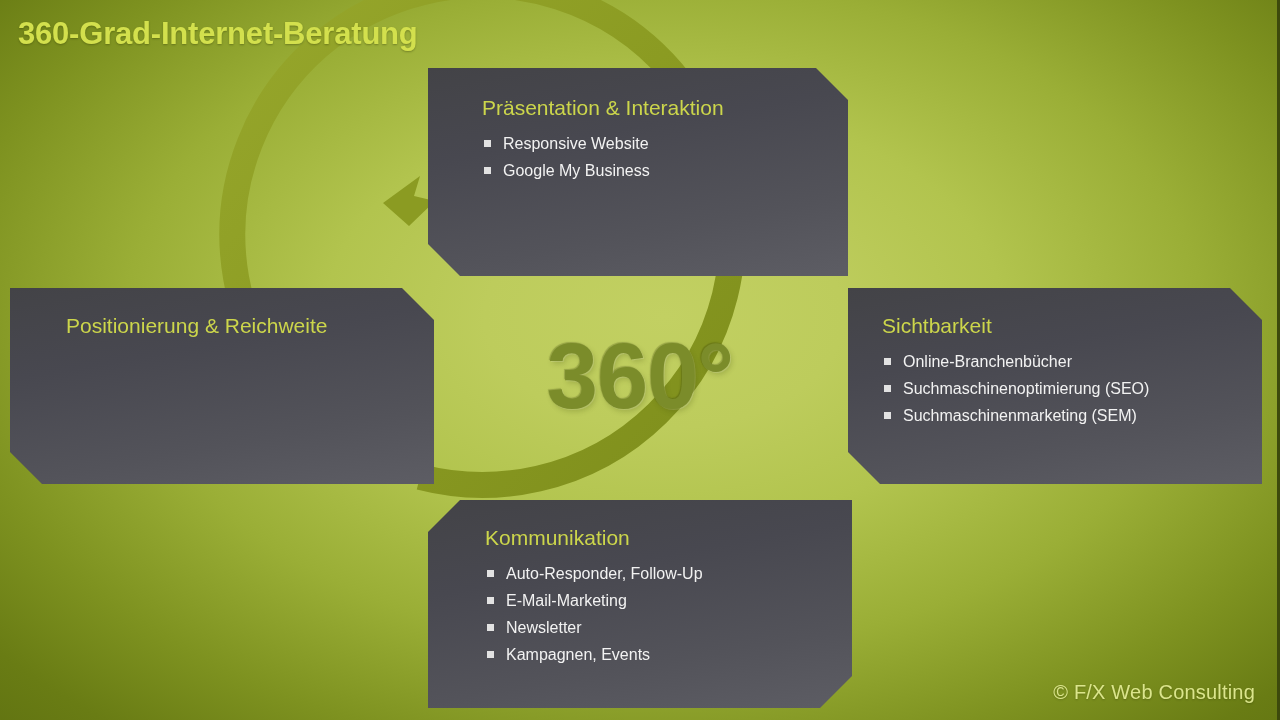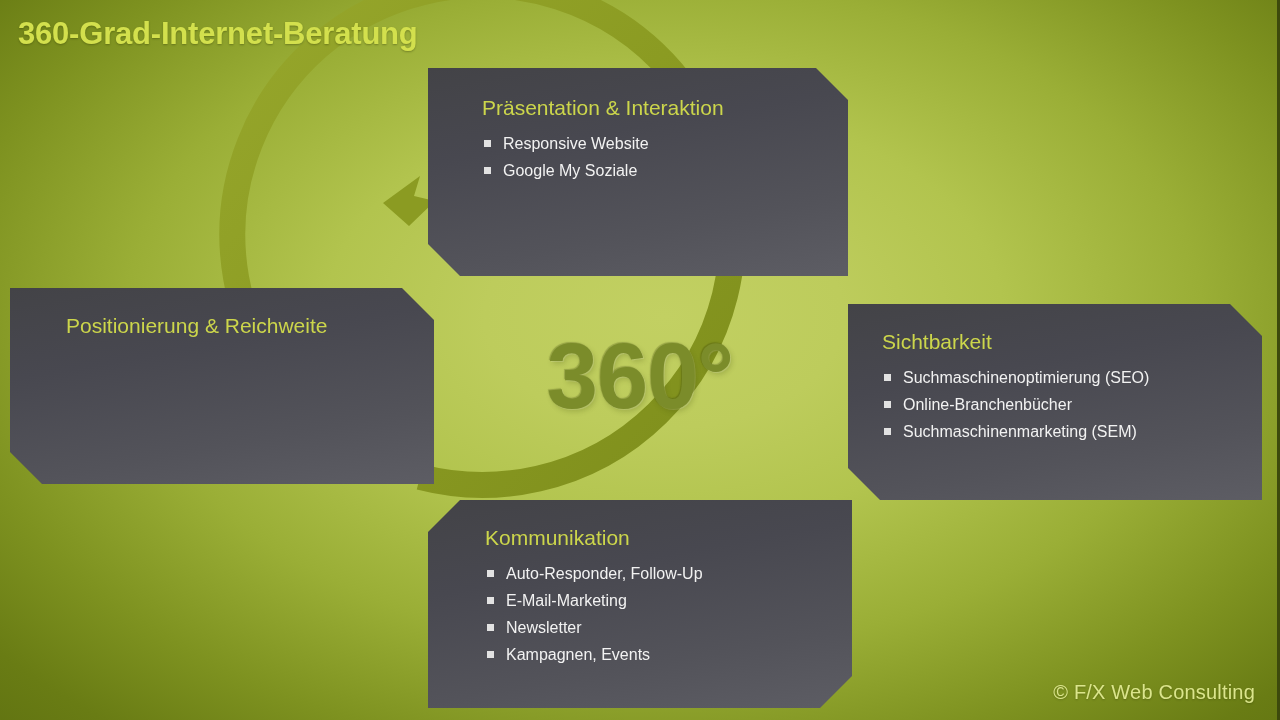--- a/index.html
+++ b/index.html
@@ -103,21 +103,21 @@
     left: 2px;
     top: 10px;
     width: 7px;
     height: 7px;
     background: #e2e2e2;
   }
 
   
   #panel-top    { left: 428px; top: 68px;  width: 420px; height: 208px; padding: 28px 0 0 28px; }
   #panel-left   { left: 10px;  top: 288px; width: 424px; height: 196px; padding: 26px 8px 0 28px; }
-  #panel-right  { left: 848px; top: 304px; width: 414px; height: 196px; padding: 26px 0 0 17px; }
+  #panel-right  { left: 848px; top: 288px; width: 414px; height: 196px; padding: 26px 0 0 17px; }
   #panel-bottom { left: 428px; top: 500px; width: 424px; height: 208px; padding: 26px 0 0 30px; }
 
   #panel-top .panel-head    { margin: 0 0 11px 26px; }
   #panel-top .panel-list    { margin-left: 26px; }
   #panel-left .panel-head   { margin: 0 0 11px 28px; }
   #panel-left .panel-list   { margin-left: 28px; }
   #panel-right .panel-head  { margin: 0 0 11px 17px; }
   #panel-right .panel-list  { margin-left: 17px; }
   #panel-bottom .panel-head { margin: 0 0 11px 27px; }
   #panel-bottom .panel-list { margin-left: 27px; }
@@ -157,33 +157,33 @@
   </svg>
 
   <div id="title">360-Grad-Internet-Beratung</div>
 
   <div id="center-label">360°</div>
 
   <div id="panel-top" class="panel cut-tr">
     <div class="panel-head">Präsentation &amp; Interaktion</div>
     <ul class="panel-list">
       <li><span class="bullet"></span><span>Responsive Website</span></li>
-      <li><span class="bullet"></span><span>Google My Soziale</span></li>
+      <li><span class="bullet"></span><span>Google My Business</span></li>
     </ul>
   </div>
 
   <div id="panel-left" class="panel cut-tr">
     <div class="panel-head">Positionierung &amp; Reichweite</div>
   </div>
 
   <div id="panel-right" class="panel cut-tr">
     <div class="panel-head">Sichtbarkeit</div>
     <ul class="panel-list">
+      <li><span class="bullet"></span><span>Online-Branchenbücher</span></li>
       <li><span class="bullet"></span><span>Suchmaschinenoptimierung (SEO)</span></li>
-      <li><span class="bullet"></span><span>Online-Branchenbücher</span></li>
       <li><span class="bullet"></span><span>Suchmaschinenmarketing (SEM)</span></li>
     </ul>
   </div>
 
   <div id="panel-bottom" class="panel cut-tl">
     <div class="panel-head">Kommunikation</div>
     <ul class="panel-list">
       <li><span class="bullet"></span><span>Auto-Responder, Follow-Up</span></li>
       <li><span class="bullet"></span><span>E-Mail-Marketing</span></li>
       <li><span class="bullet"></span><span>Newsletter</span></li>

